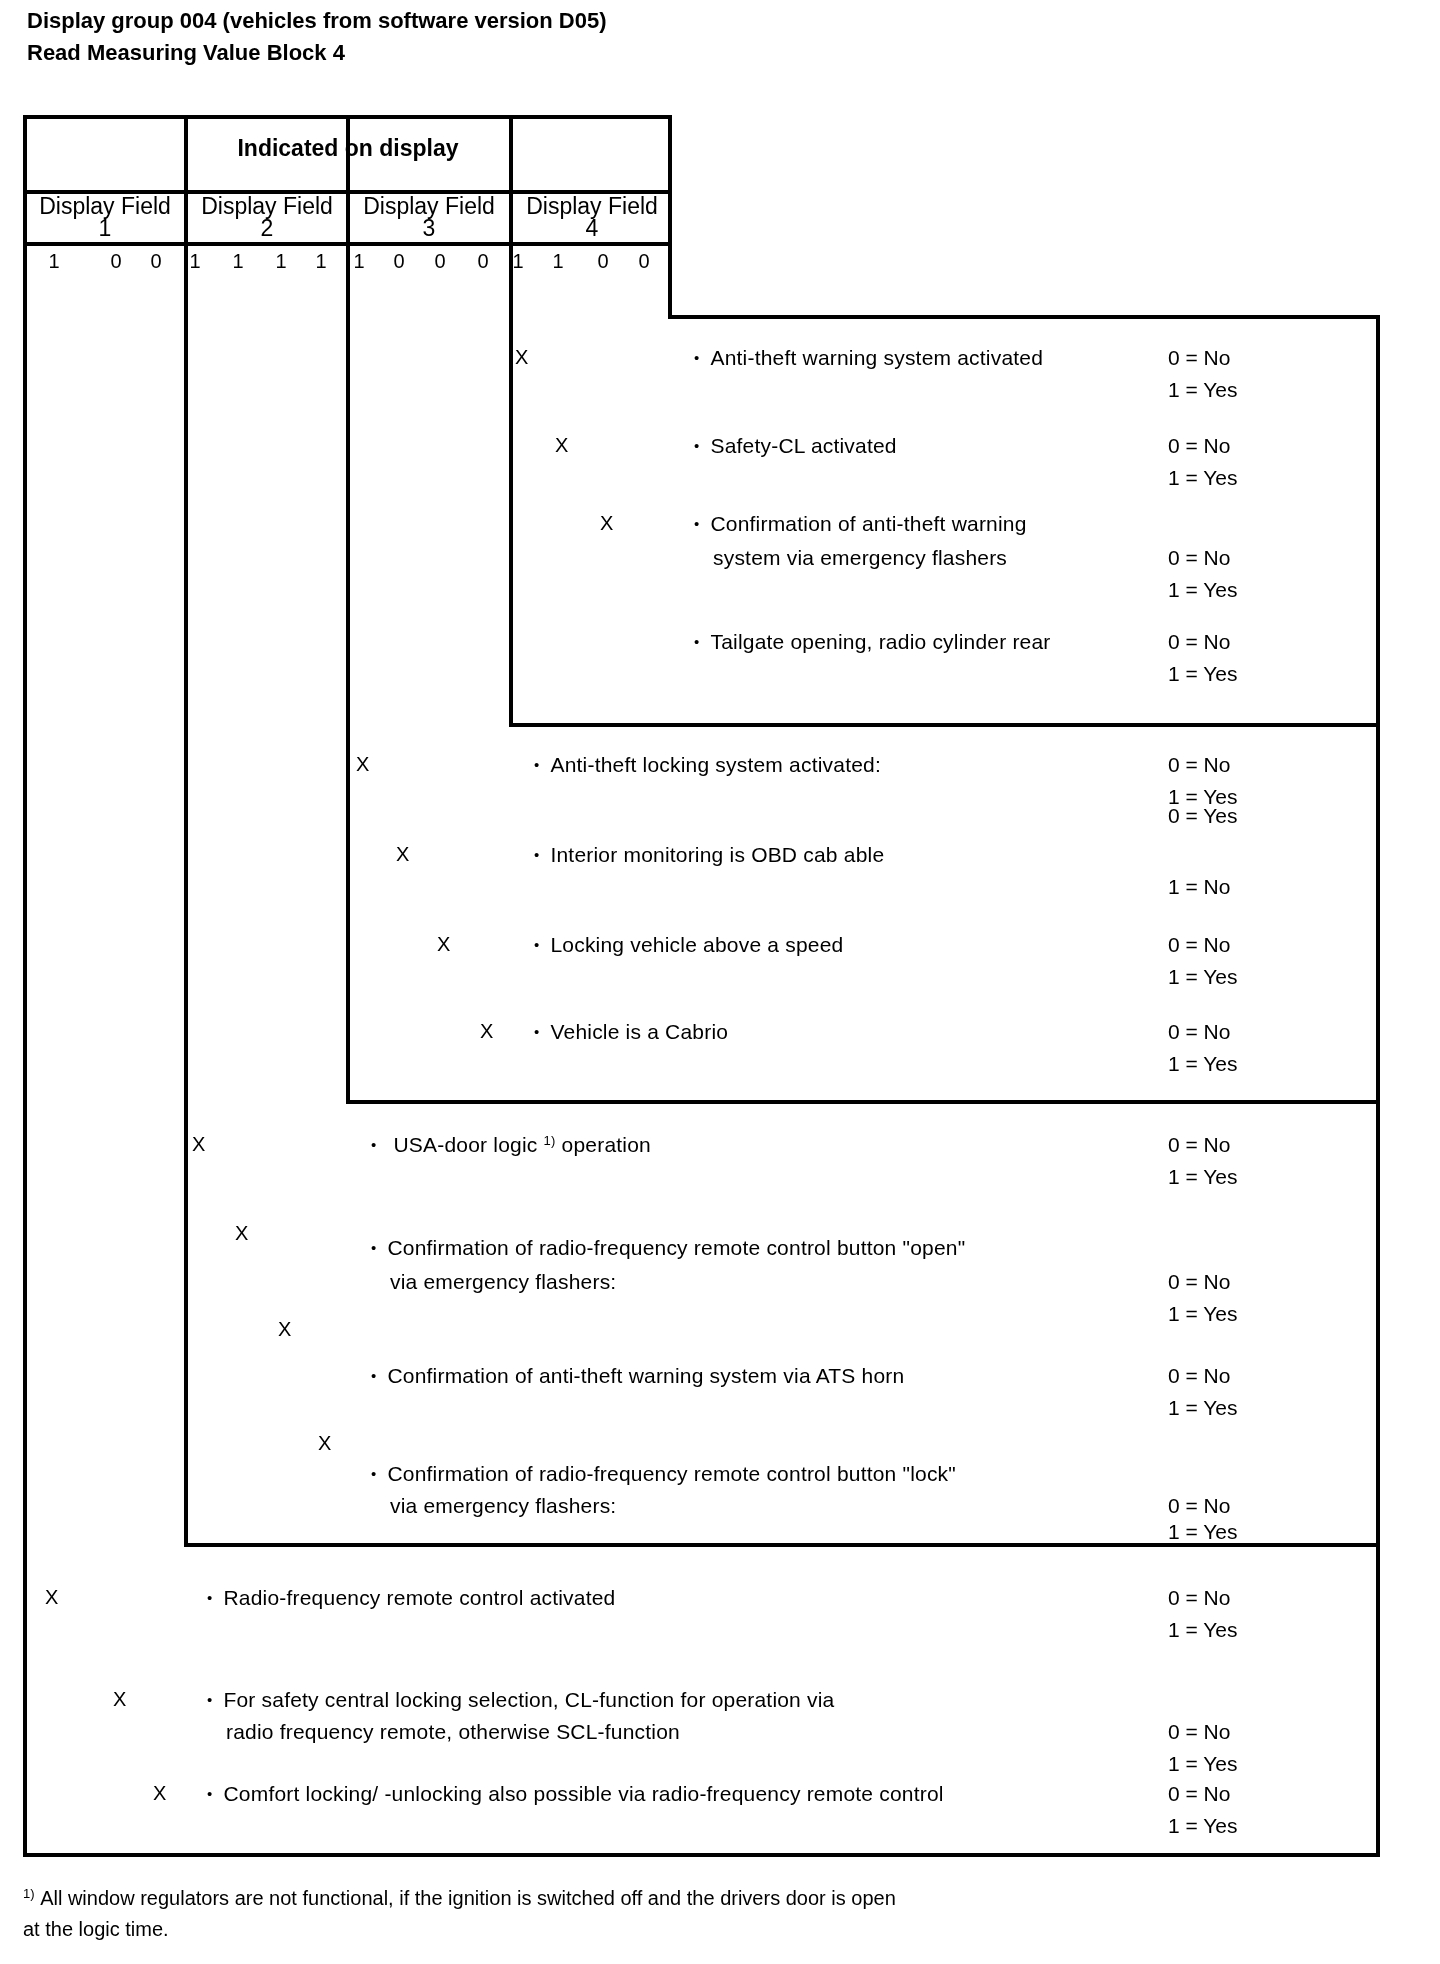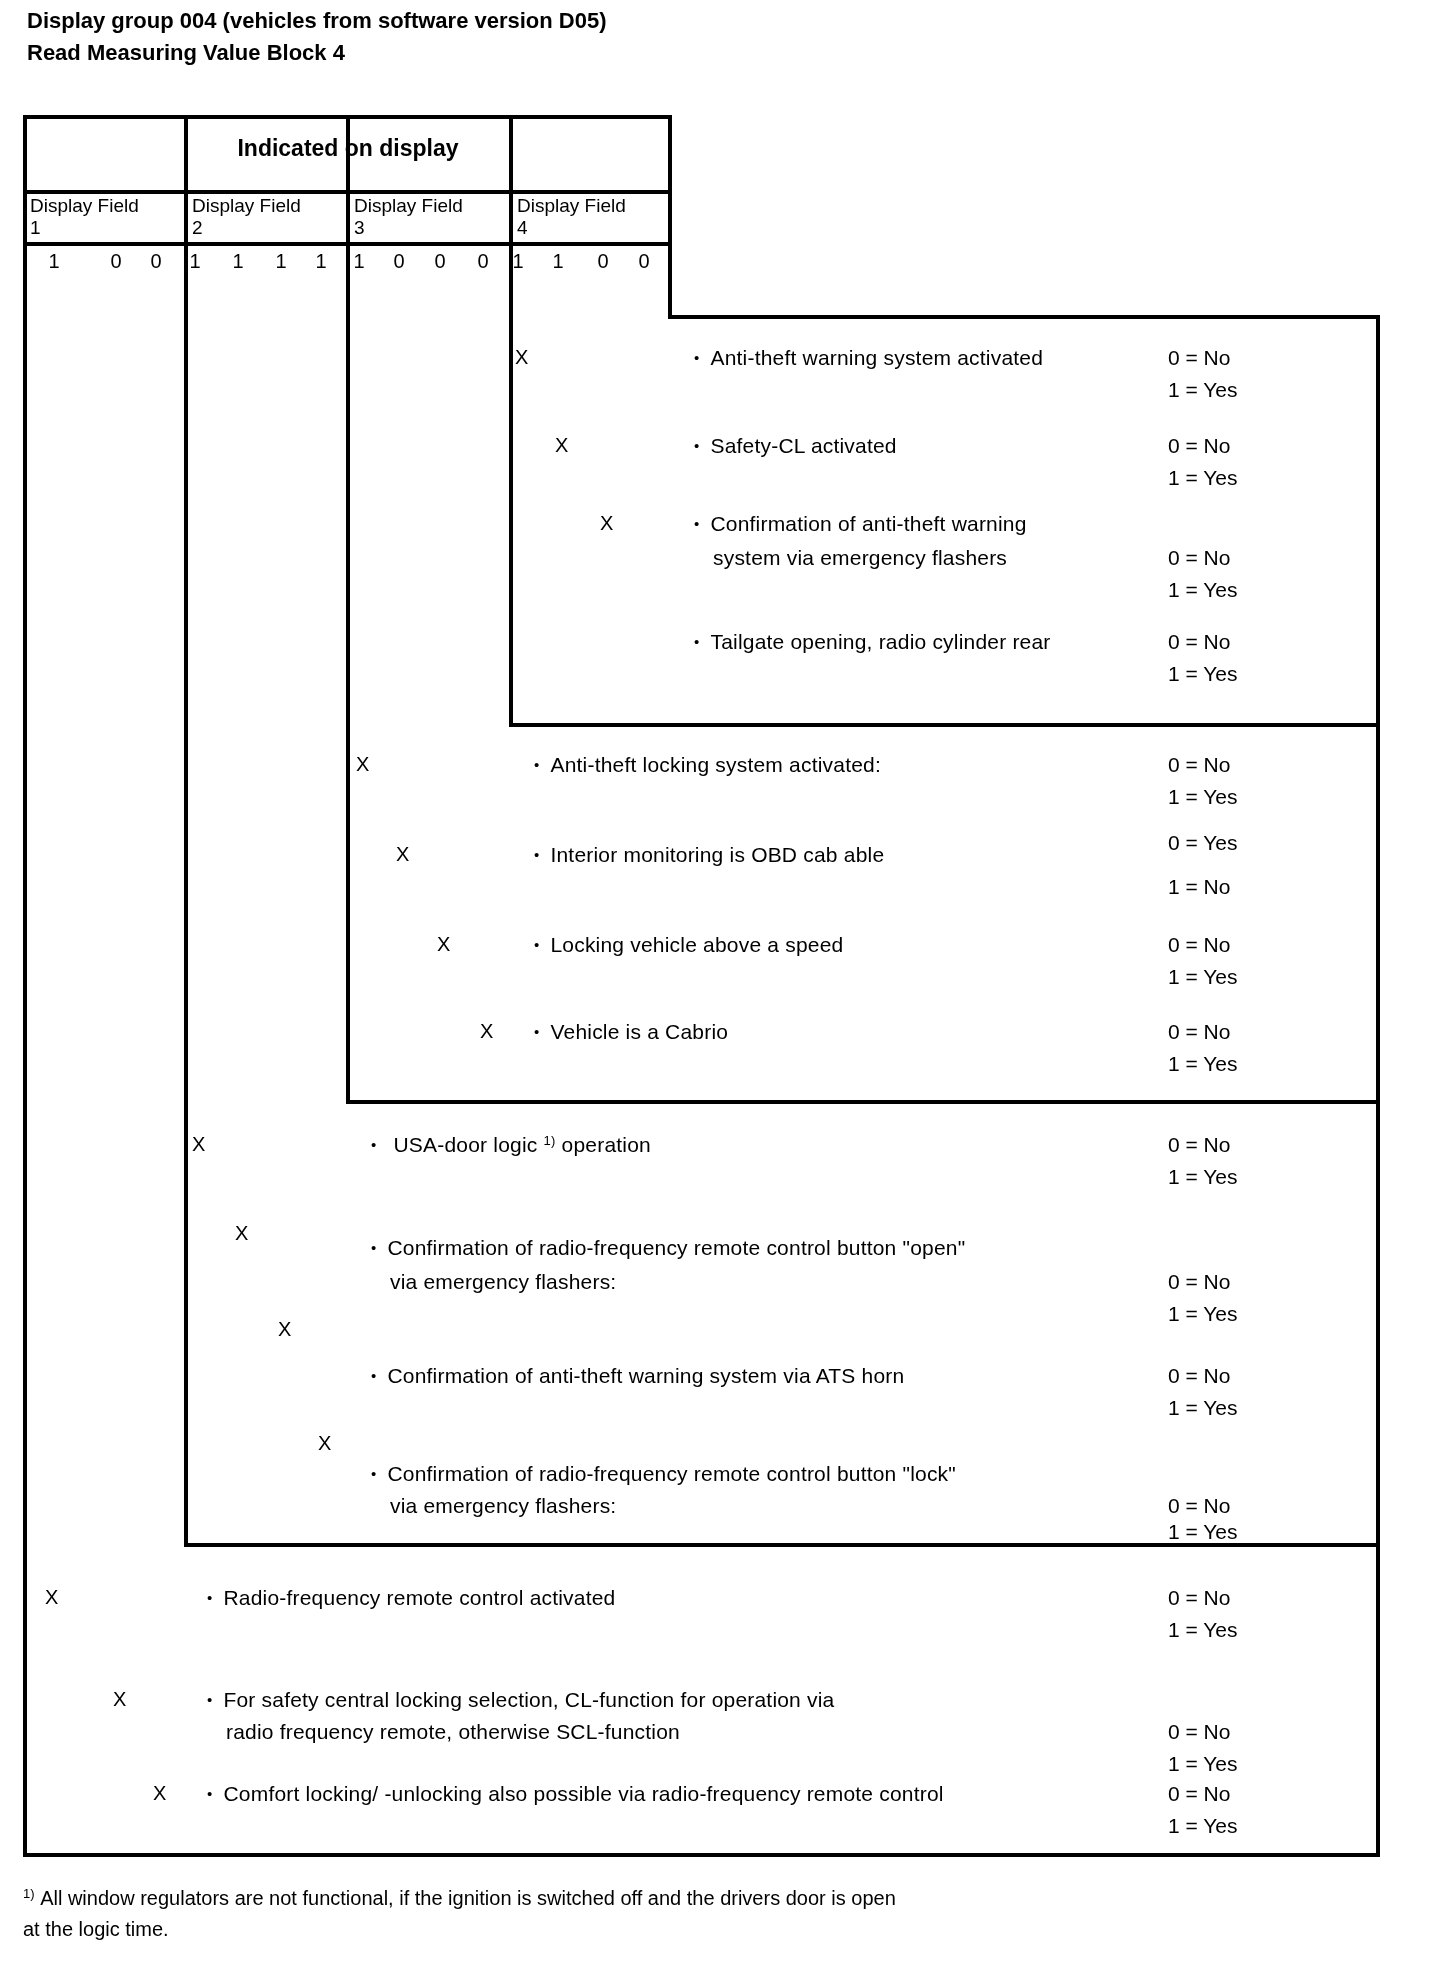--- a/index.html
+++ b/index.html
@@ -6,21 +6,21 @@
   #page{position:relative;width:1440px;height:1964px;background:#ffffff;
         font-family:"Liberation Sans","DejaVu Sans",sans-serif;color:#000;}
   .vline,.hline{position:absolute;background:#000;}
   .t{position:absolute;font-size:21px;white-space:nowrap;letter-spacing:0.2px;}
   .x{position:absolute;font-size:20px;}
   .d{position:absolute;font-size:20px;width:18px;text-align:center;}
   .val{position:absolute;font-size:21px;white-space:nowrap;}
   .bullet::before{content:"\2022";font-size:15px;margin-right:11px;vertical-align:2px;}
   .title{position:absolute;left:27px;font-size:22px;font-weight:bold;white-space:nowrap;}
   .tblhdr{position:absolute;left:24px;width:648px;text-align:center;font-size:23px;font-weight:bold;}
-  .fieldcell{position:absolute;width:150px;text-align:left;font-size:19px;line-height:22px;}
+  .fieldcell{position:absolute;width:150px;text-align:center;font-size:23px;line-height:22px;}
   .sup{font-size:13px;vertical-align:7px;}
   .foot{position:absolute;font-size:20px;white-space:nowrap;}
 </style>
 </head>
 <body>
 
 <div id="page">
 
   <div class="title" style="top:8px">Display group 004 (vehicles from software version D05)</div>
   <div class="title" style="top:40px">Read Measuring Value Block 4</div>
@@ -99,21 +99,21 @@
   <div class="val" style="left:1168px;top:630px">0 = No</div>
   <div class="val" style="left:1168px;top:662px">1 = Yes</div>
 
   <div class="x" style="left:356px;top:753px">X</div>
   <div class="t bullet" style="left:534px;top:753px"><span>Anti-theft locking system activated:</span></div>
   <div class="val" style="left:1168px;top:753px">0 = No</div>
   <div class="val" style="left:1168px;top:785px">1 = Yes</div>
 
   <div class="x" style="left:396px;top:843px">X</div>
   <div class="t bullet" style="left:534px;top:843px"><span>Interior monitoring is OBD cab able</span></div>
-  <div class="val" style="left:1168px;top:831px">0 = Yes</div>
+  <div class="val" style="left:1168px;top:804px">0 = Yes</div>
   <div class="val" style="left:1168px;top:875px">1 = No</div>
 
   <div class="x" style="left:437px;top:933px">X</div>
   <div class="t bullet" style="left:534px;top:933px"><span>Locking vehicle above a speed</span></div>
   <div class="val" style="left:1168px;top:933px">0 = No</div>
   <div class="val" style="left:1168px;top:965px">1 = Yes</div>
 
   <div class="x" style="left:480px;top:1020px">X</div>
   <div class="t bullet" style="left:534px;top:1020px"><span>Vehicle is a Cabrio</span></div>
   <div class="val" style="left:1168px;top:1020px">0 = No</div>

